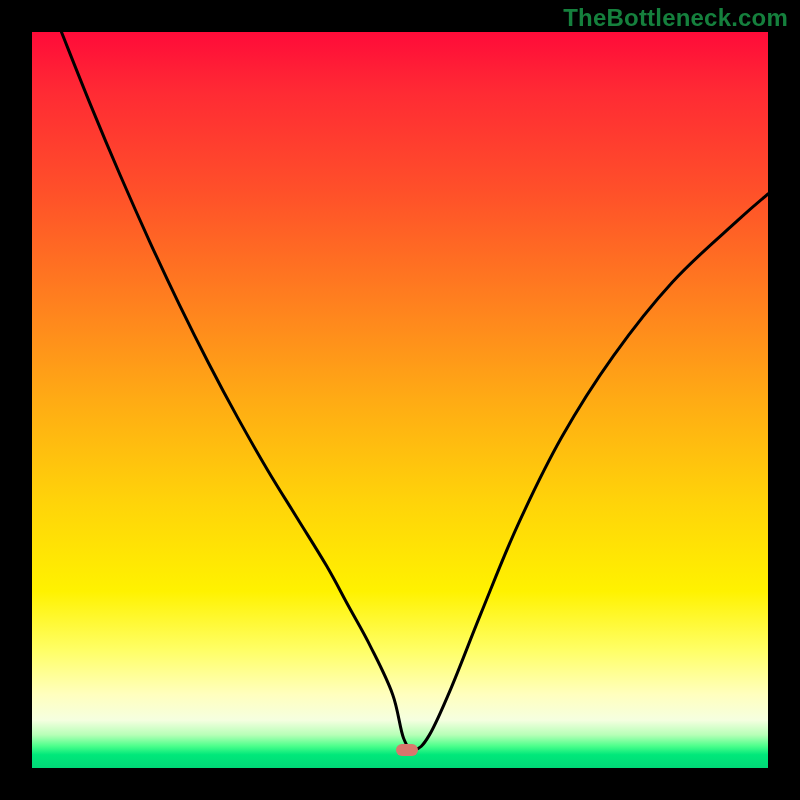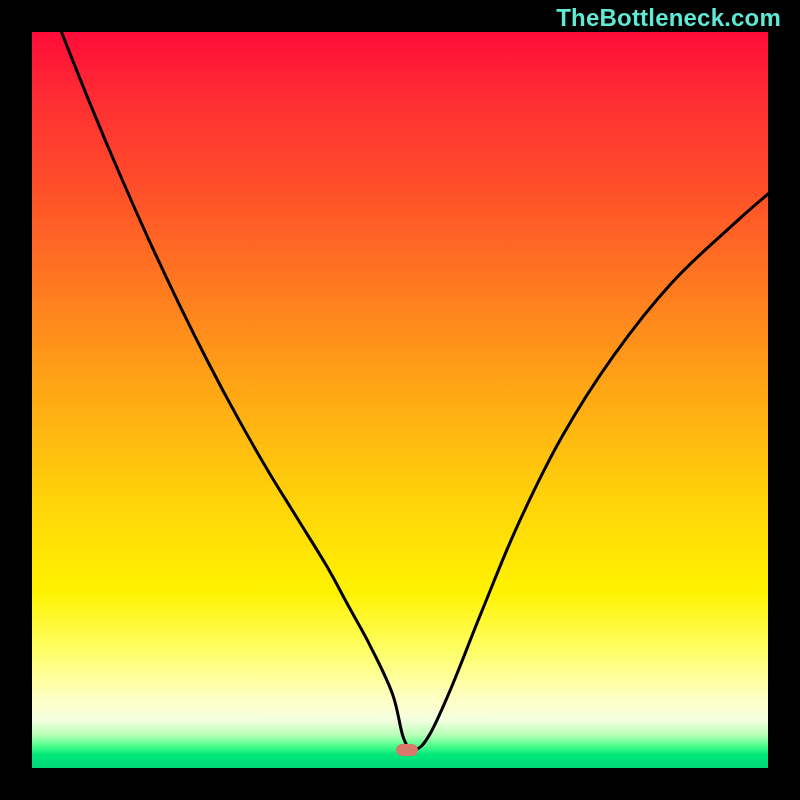--- a/index.html
+++ b/index.html
@@ -13,22 +13,22 @@
   }
   .frame {
     position: relative;
     width: 800px;
     height: 800px;
     background: #000;
   }
   .watermark {
     position: absolute;
     top: 4px;
-    right: 19px;
-    color: #5eead4;
+    right: 12px;
+    color: #15803d;
     font-size: 24px;
     font-weight: 600;
     letter-spacing: 0.2px;
     z-index: 10;
     user-select: none;
   }
   .plot-area {
     position: absolute;
     left: 32px;
     top: 32px;

